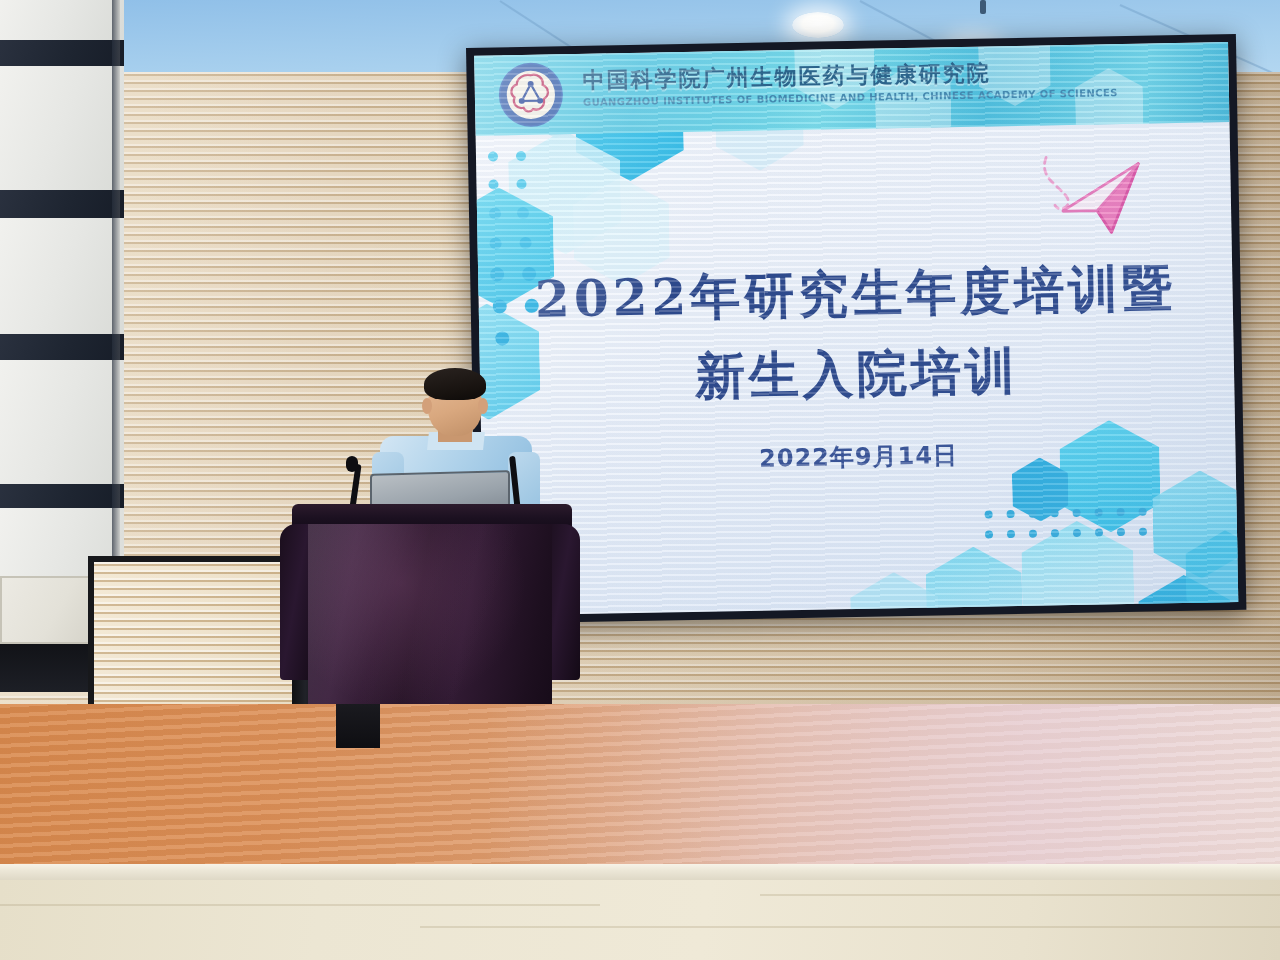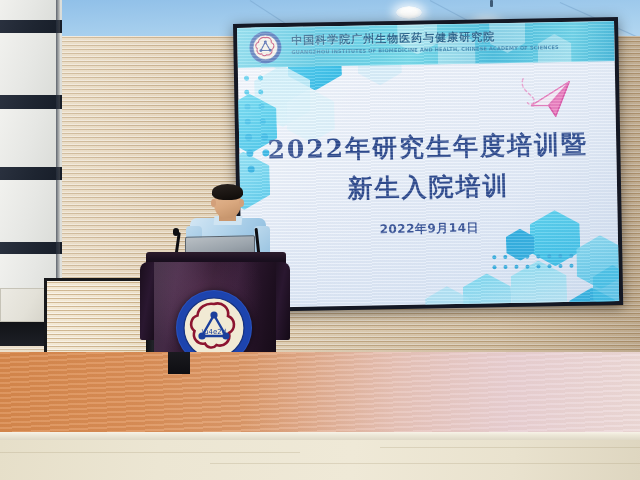--- a/index.html
+++ b/index.html
@@ -304,36 +304,20 @@
   <div class="laptop-lid" style="left:185px;top:236px;width:68px;height:22px;transform:skewY(-1.5deg);"></div>
   <div class="laptop-dot" style="left:203px;top:252px;width:7px;height:5px;"></div>
 
   <div class="podium" style="left:140px;top:252px;width:150px;height:190px;">
     <div class="pod-top" style="left:6px;top:0px;width:140px;height:13px;"></div>
     <div class="pod-side" style="left:0px;top:10px;width:18px;height:78px;border-radius:8px 0 0 2px;"></div>
     <div class="pod-side" style="left:132px;top:10px;width:18px;height:78px;border-radius:0 8px 2px 0;"></div>
     <div class="pod-face" style="left:14px;top:10px;width:122px;height:106px;"></div>
     <div class="pod-gloss" style="left:14px;top:10px;width:122px;height:106px;"></div>
 
-    <div class="pemb" style="left:36px;top:38px;width:76px;height:76px;">
-      <svg width="76" height="76" viewBox="0 0 76 76">
-        <circle cx="38" cy="38" r="37" fill="#1d44ae"></circle>
-        <circle cx="38" cy="38" r="30" fill="#f1ead4"></circle>
-        <circle cx="38" cy="38" r="30" fill="none" stroke="#16327f" stroke-width="1.2"></circle>
-        <path d="M38 14 C 46 11.5, 53.5 18, 52 26 C 59.5 29, 60 39, 53 43
-                 C 55 51, 48 57.5, 40.5 55 C 37.5 59, 31 58, 29 53.5
-                 C 21.5 55, 16 48, 18.5 41 C 13 36.5, 14.5 27.5, 21.5 25.5
-                 C 22 17.5, 30.5 12.5, 38 14 Z" fill="none" stroke="#8d1430" stroke-width="2.6"></path>
-        <path d="M38 25 L 50 46 L 26 46 Z" fill="none" stroke="#1b3f9c" stroke-width="2.4"></path>
-        <circle cx="38" cy="25" r="3.6" fill="#1b3f9c"></circle>
-        <circle cx="50" cy="46" r="3.6" fill="#1b3f9c"></circle>
-        <circle cx="26" cy="46" r="3.6" fill="#1b3f9c"></circle>
-        <text x="38" y="44" font-size="7" fill="#1b3f9c" text-anchor="middle" font-family="DejaVu Sans, sans-serif">\u4e2d</text>
-      </svg>
-    </div>
     <div class="pod-base" style="left:12px;top:110px;width:126px;height:72px;border-radius:0 0 5px 5px;"></div>
     <div class="pod-stripes" style="left:12px;top:110px;width:14px;height:72px;"></div>
     <div class="pod-stripes" style="left:124px;top:110px;width:14px;height:72px;"></div>
     <div class="dot" style="left:118px;top:166px;width:4px;height:4px;background:#b9a9b5;"></div>
   </div>
 
   <div class="stage"></div>
   <div class="stage-sheen"></div>
   <div class="skirt" style="left:168px;top:352px;width:22px;height:22px;"></div>
   <div class="stage-lip" style="top:432px;height:8px;"></div>

